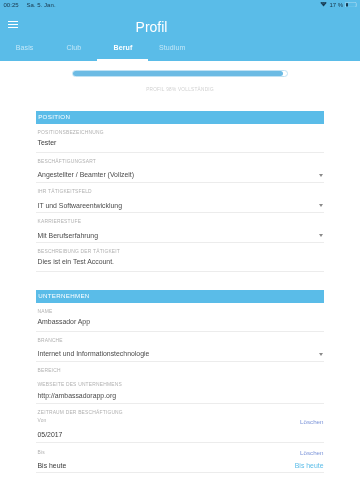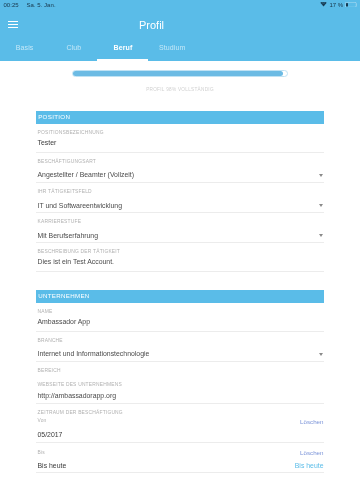--- a/index.html
+++ b/index.html
@@ -12,21 +12,21 @@
   .sb-left{position:absolute;left:3.4px;top:2px;font-size:6px;color:#18364a;
            letter-spacing:.05px;white-space:nowrap;line-height:6px;}
   .sb-right{position:absolute;right:3px;top:1.6px;font-size:6px;color:#18364a;
             display:flex;align-items:center;line-height:6px;white-space:nowrap;}
   .sb-right .ico-wifi{margin-right:2.6px;display:inline-flex;}
   .sb-right .ico-batt{margin-left:1.4px;display:inline-flex;}
   .navbar{position:absolute;left:0;top:11px;width:360px;height:27px;}
   .hamb{position:absolute;left:8px;top:9.6px;width:9.6px;height:7.6px;cursor:pointer;}
   .hamb i{position:absolute;left:0;width:9.6px;height:1.6px;background:#fff;}
   .hamb i:nth-child(1){top:0}.hamb i:nth-child(2){top:3px}.hamb i:nth-child(3){top:6px}
-  .navtitle{position:absolute;left:0;top:8px;width:303px;text-align:center;font-size:11px;color:#fff;}
+  .navtitle{position:absolute;left:0;top:8px;width:303px;text-align:center;font-size:14px;color:#fff;}
   .tabs{position:absolute;left:0;top:40px;width:197px;height:21.4px;display:flex;}
   .tab{width:49.2px;text-align:center;font-size:7px;color:#c5e8f8;line-height:16px;position:relative;cursor:pointer;letter-spacing:.1px;}
   .tab.on{color:#fff;font-weight:bold;}
   .tab.on:after{content:"";position:absolute;left:-1px;width:51px;bottom:0;height:2px;background:#fff;}
   
   .progwrap{position:absolute;left:0;top:61.4px;width:360px;height:45px;}
   .ptrack{position:absolute;left:72px;top:8.6px;width:216px;height:7px;border-radius:4px;background:#fff;border:1px solid #bfe2f4;box-sizing:border-box;}
   .pfill{position:absolute;left:0;top:0;height:100%;background:#6cbbe4;border-radius:4px;}
   .plabel{position:absolute;left:0;top:25.4px;width:360px;text-align:center;font-size:4.7px;color:#d0d0d0;letter-spacing:.28px;}
   

